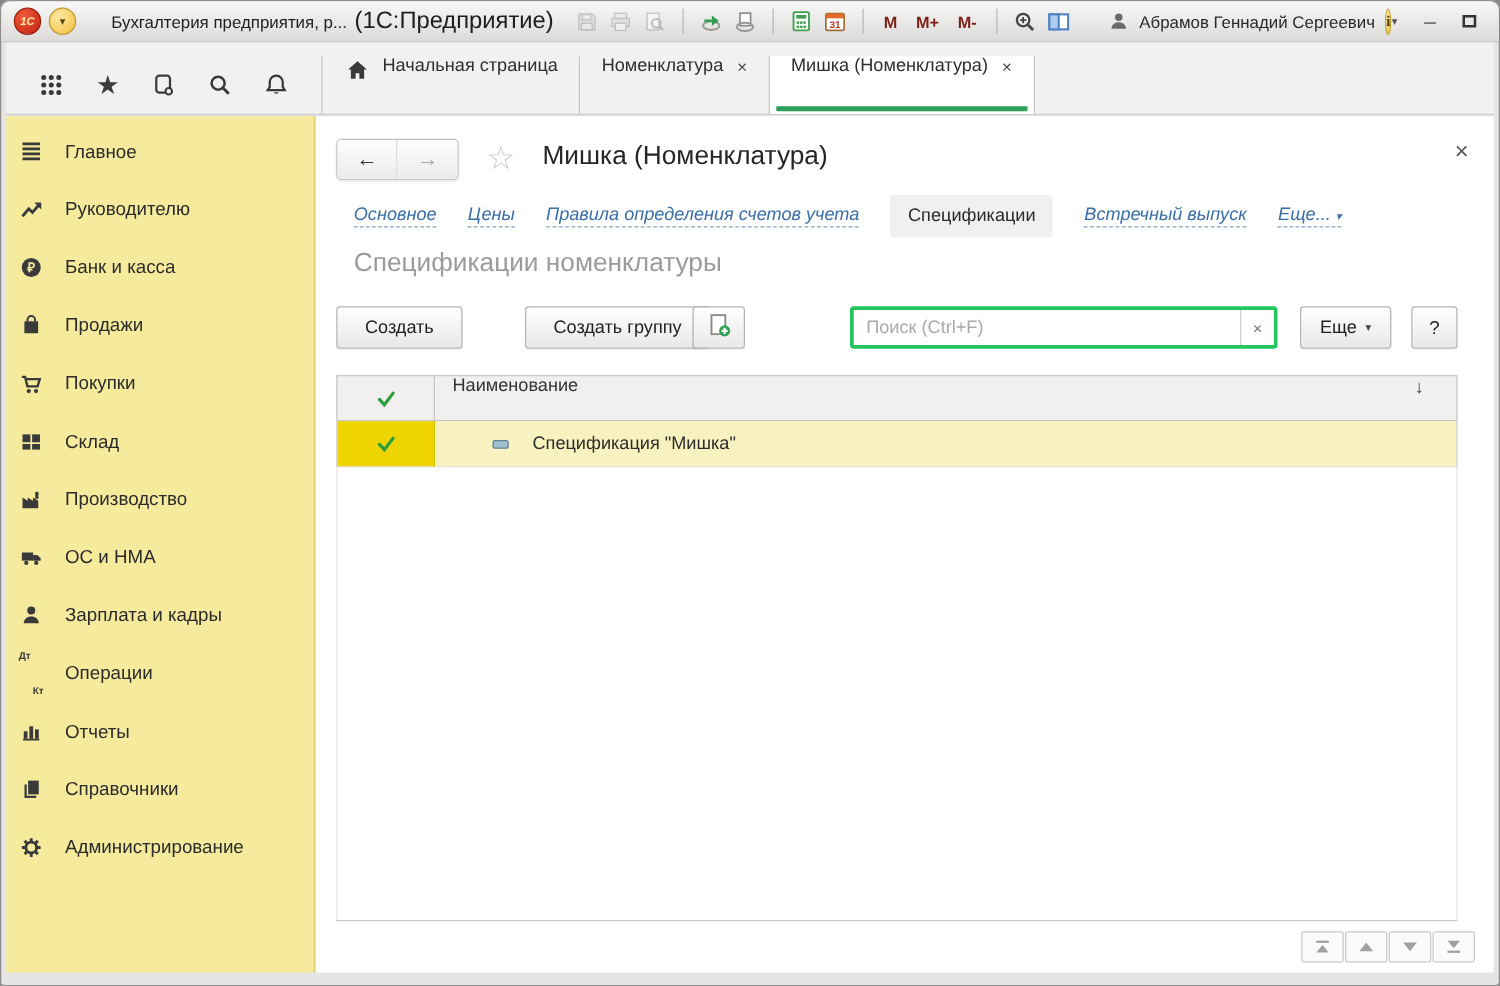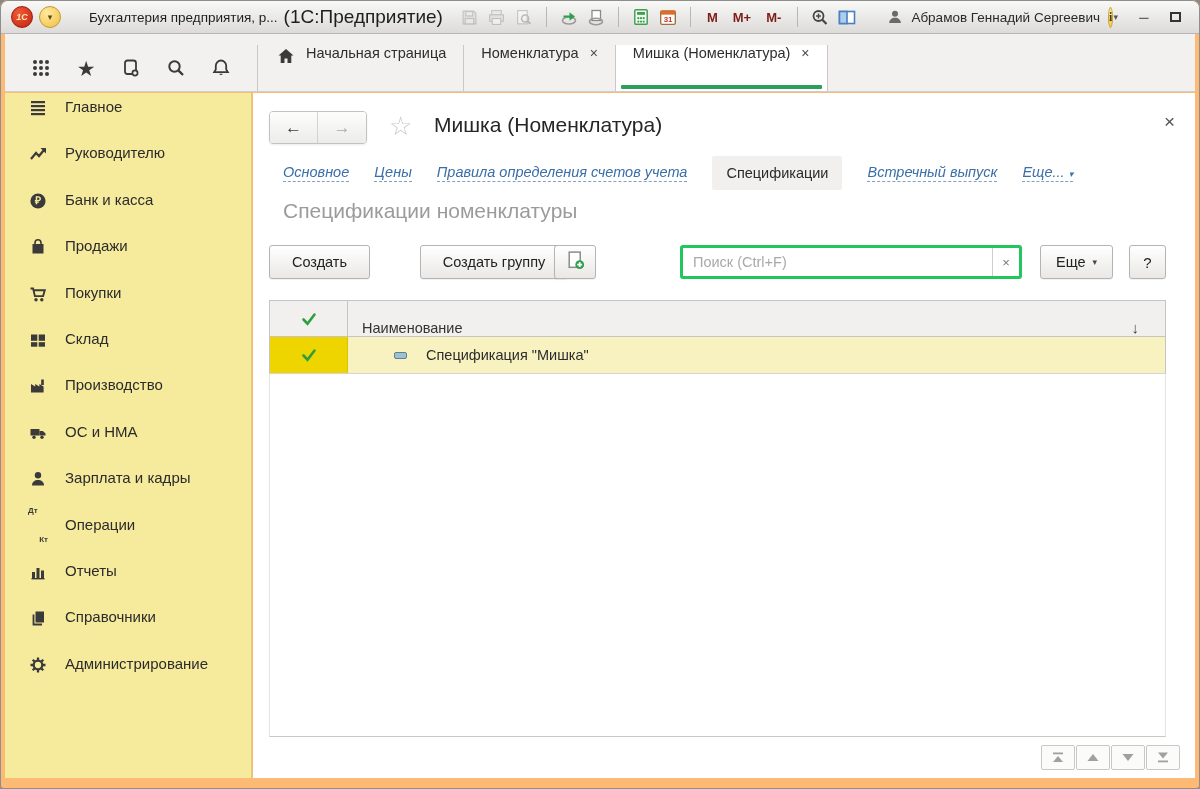--- a/index.html
+++ b/index.html
@@ -1,17 +1,17 @@
 <!DOCTYPE html>
 <html><head>
 <meta charset="utf-8">
 <style>
   * { box-sizing: border-box; margin: 0; padding: 0; }
   html,body { width:1200px; height:789px; font-family:"Liberation Sans",sans-serif; background:#888; }
-  .window { position:relative; width:1200px; height:789px; background:#fdba74; border-radius:8px 8px 4px 4px;
+  .window { position:relative; width:1200px; height:789px; background:#e5e5e5; border-radius:8px 8px 4px 4px;
             box-shadow: inset 0 0 0 1px #8f8e8c; overflow:hidden; }
 
   
   .titlebar { position:absolute; top:1px; left:1px; right:1px; height:33px; border-radius:7px 7px 0 0;
               background:linear-gradient(#f8f8f6,#dcdbd9); display:flex; align-items:center; padding:0 10px;
               border-bottom:1px solid #b6b5b3; }
   .logo-1c { width:22px; height:22px; border-radius:50%; background:radial-gradient(circle at 35% 30%,#f05a3a,#c22310);
              color:#ffe9a8; font-size:9px; font-weight:bold; display:flex; align-items:center; justify-content:center;
              border:1px solid #9c1d0c; font-style:italic; flex:0 0 auto; }
   .main-menu-btn { width:22px; height:22px; border-radius:50%; margin-left:6px; flex:0 0 auto;
@@ -46,21 +46,21 @@
   .tab { display:flex; align-items:flex-start; gap:9px; padding:0 17px; border-right:1px solid #c9c8c6;
          font-size:14.5px; color:#2e2e2e; position:relative; white-space:nowrap; }
   .tab-close { color:#4a4a4a; font-size:14px; margin-left:2px; }
   .tab.active { background:#ffffff; }
   .tab.active::after { content:""; position:absolute; left:5px; right:5px; bottom:2px; height:4px;
                        background:#2ca05a; border-radius:1px; }
 
   
   .sidebar { position:absolute; top:93px; left:5px; width:247px; bottom:11px; background:#f6eb9d;
              border-right:1px solid #ddcd72; padding-top:5px; }
-  .side-item { height:46.4px; display:flex; align-items:flex-start; gap:17px; padding-left:23px;
+  .side-item { height:46.4px; display:flex; align-items:center; gap:17px; padding-left:10px;
                font-size:15px; color:#2b2b2b; }
   .si { width:20px; height:20px; flex:0 0 auto; display:flex; align-items:center; justify-content:center; }
   .dtkt { font-size:8px; font-weight:bold; color:#3a3a3a; line-height:.95; width:20px; }
   .dtkt .kt { display:block; text-align:right;margin-top:21px; }
 
   
   .content { position:absolute; top:93px; left:253px; right:5px; bottom:11px; background:#fff; }
   .backfwd { position:absolute; left:16px; top:18px; display:flex; border:1px solid #c3c2c0; border-radius:4px;
              overflow:hidden; box-shadow:0 1px 2px rgba(0,0,0,.08); }
   .bf-btn { width:48px; height:31px; background:linear-gradient(#fdfdfc,#ececea); display:flex; align-items:center;
@@ -90,21 +90,21 @@
   .clear-btn { width:27px; border-left:1px solid #cfcecc; color:#777; font-size:13px;
                display:flex; align-items:center; justify-content:center; background:#fff; }
   .btn-more { left:771px; width:73px; }
   .btn-help { left:860px; width:37px; font-size:15px; }
   .caret { font-size:9px; color:#444; }
 
   
   .table { position:absolute; left:16px; top:207px; width:897px; }
   .t-head { height:37px; display:flex; background:#f1f0ee; border:1px solid #c6c5c3; }
   .t-col-check { width:78px; border-right:1px solid #c6c5c3; display:flex; align-items:center; justify-content:center; }
-  .t-col-name { flex:1; display:flex; align-items:flex-end; padding-left:14px; font-size:14.5px; color:#333; }
+  .t-col-name { flex:1; display:flex; align-items:flex-start; padding-left:14px; font-size:14.5px; color:#333; }
   .sort-glyph { margin-left:auto; margin-right:26px; color:#444; font-size:15px; }
   .t-row { height:37px; display:flex; border-left:1px solid #c6c5c3; border-right:1px solid #c6c5c3;
            border-bottom:1px solid #d6d5d3; }
   .t-row .cell-check { width:78px; background:#efd500; border-right:1px solid #d8c400;
                        display:flex; align-items:center; justify-content:center; }
   .t-row .cell-name { flex:1; background:#f8f2c0; display:flex; align-items:center; padding-left:46px;
                       gap:19px; font-size:14.5px; color:#2c2c2c; }
   .dash-ico { width:13px; height:7px; background:#9fc0cf; border:1px solid #5d8296; border-radius:2px; flex:0 0 auto; }
   .t-rest { height:363px; border-left:1px solid #e6e5e3; border-right:1px solid #e6e5e3;
             border-bottom:1px solid #c9c8c6; background:#fff; }

